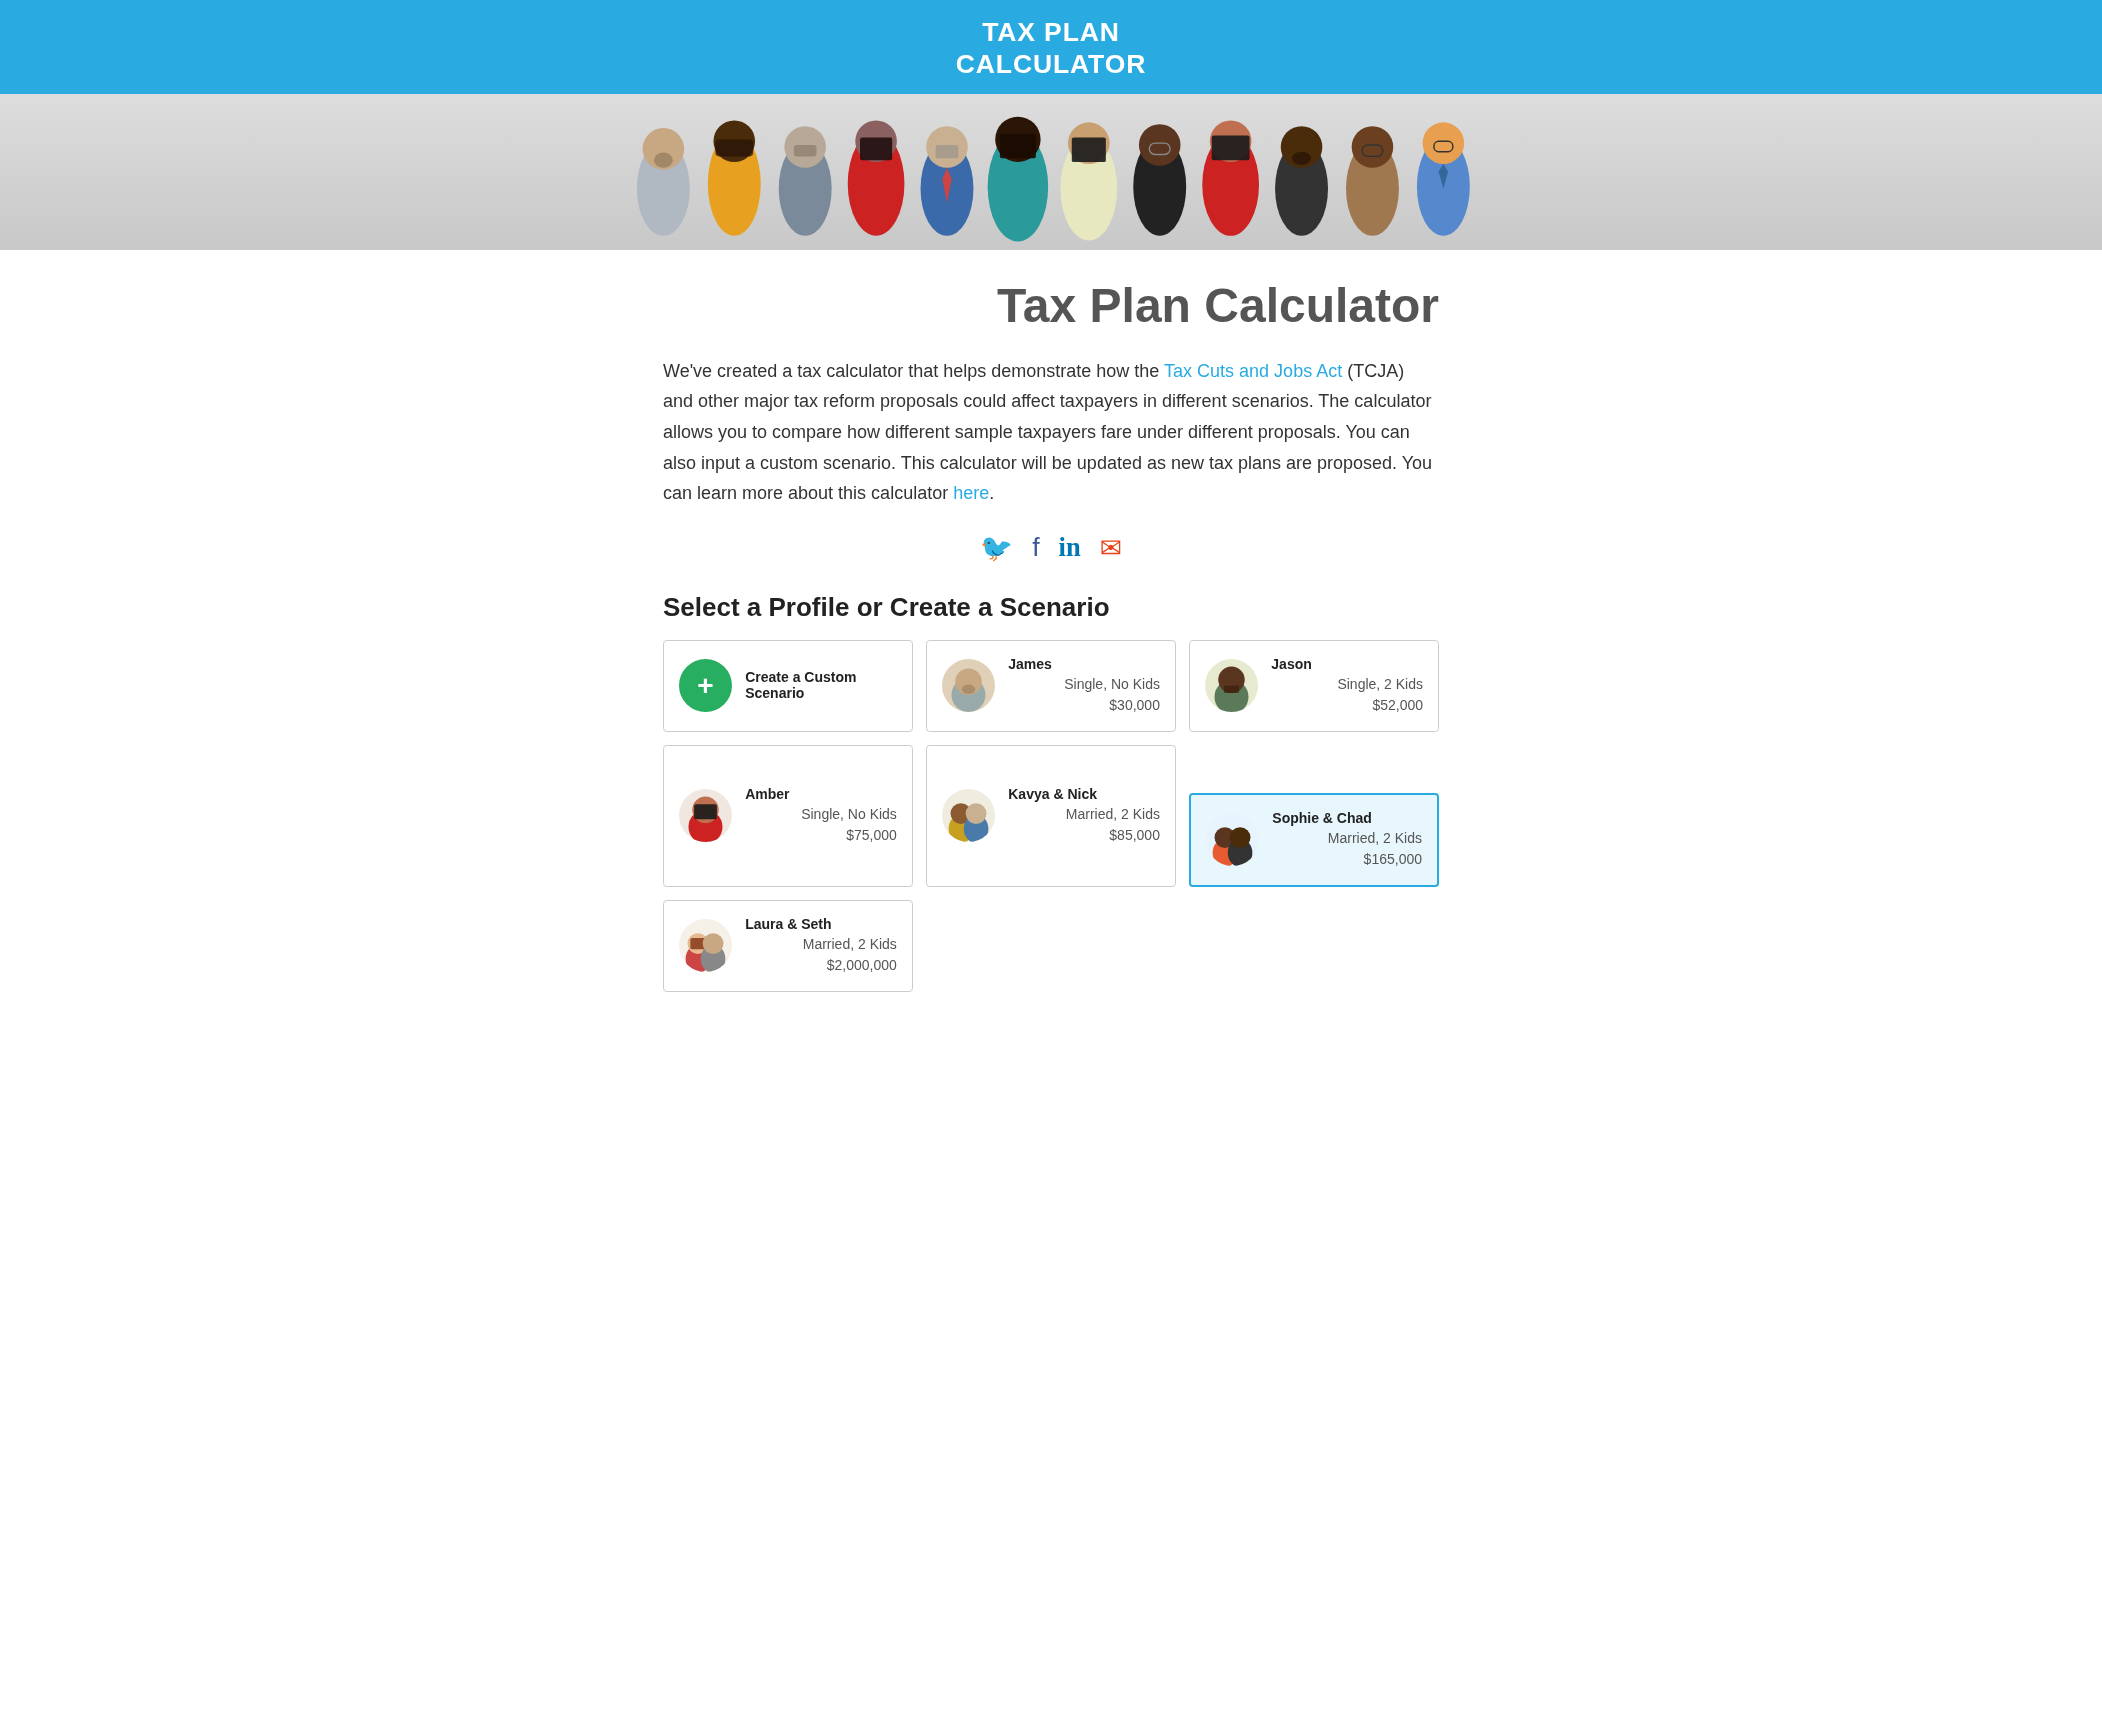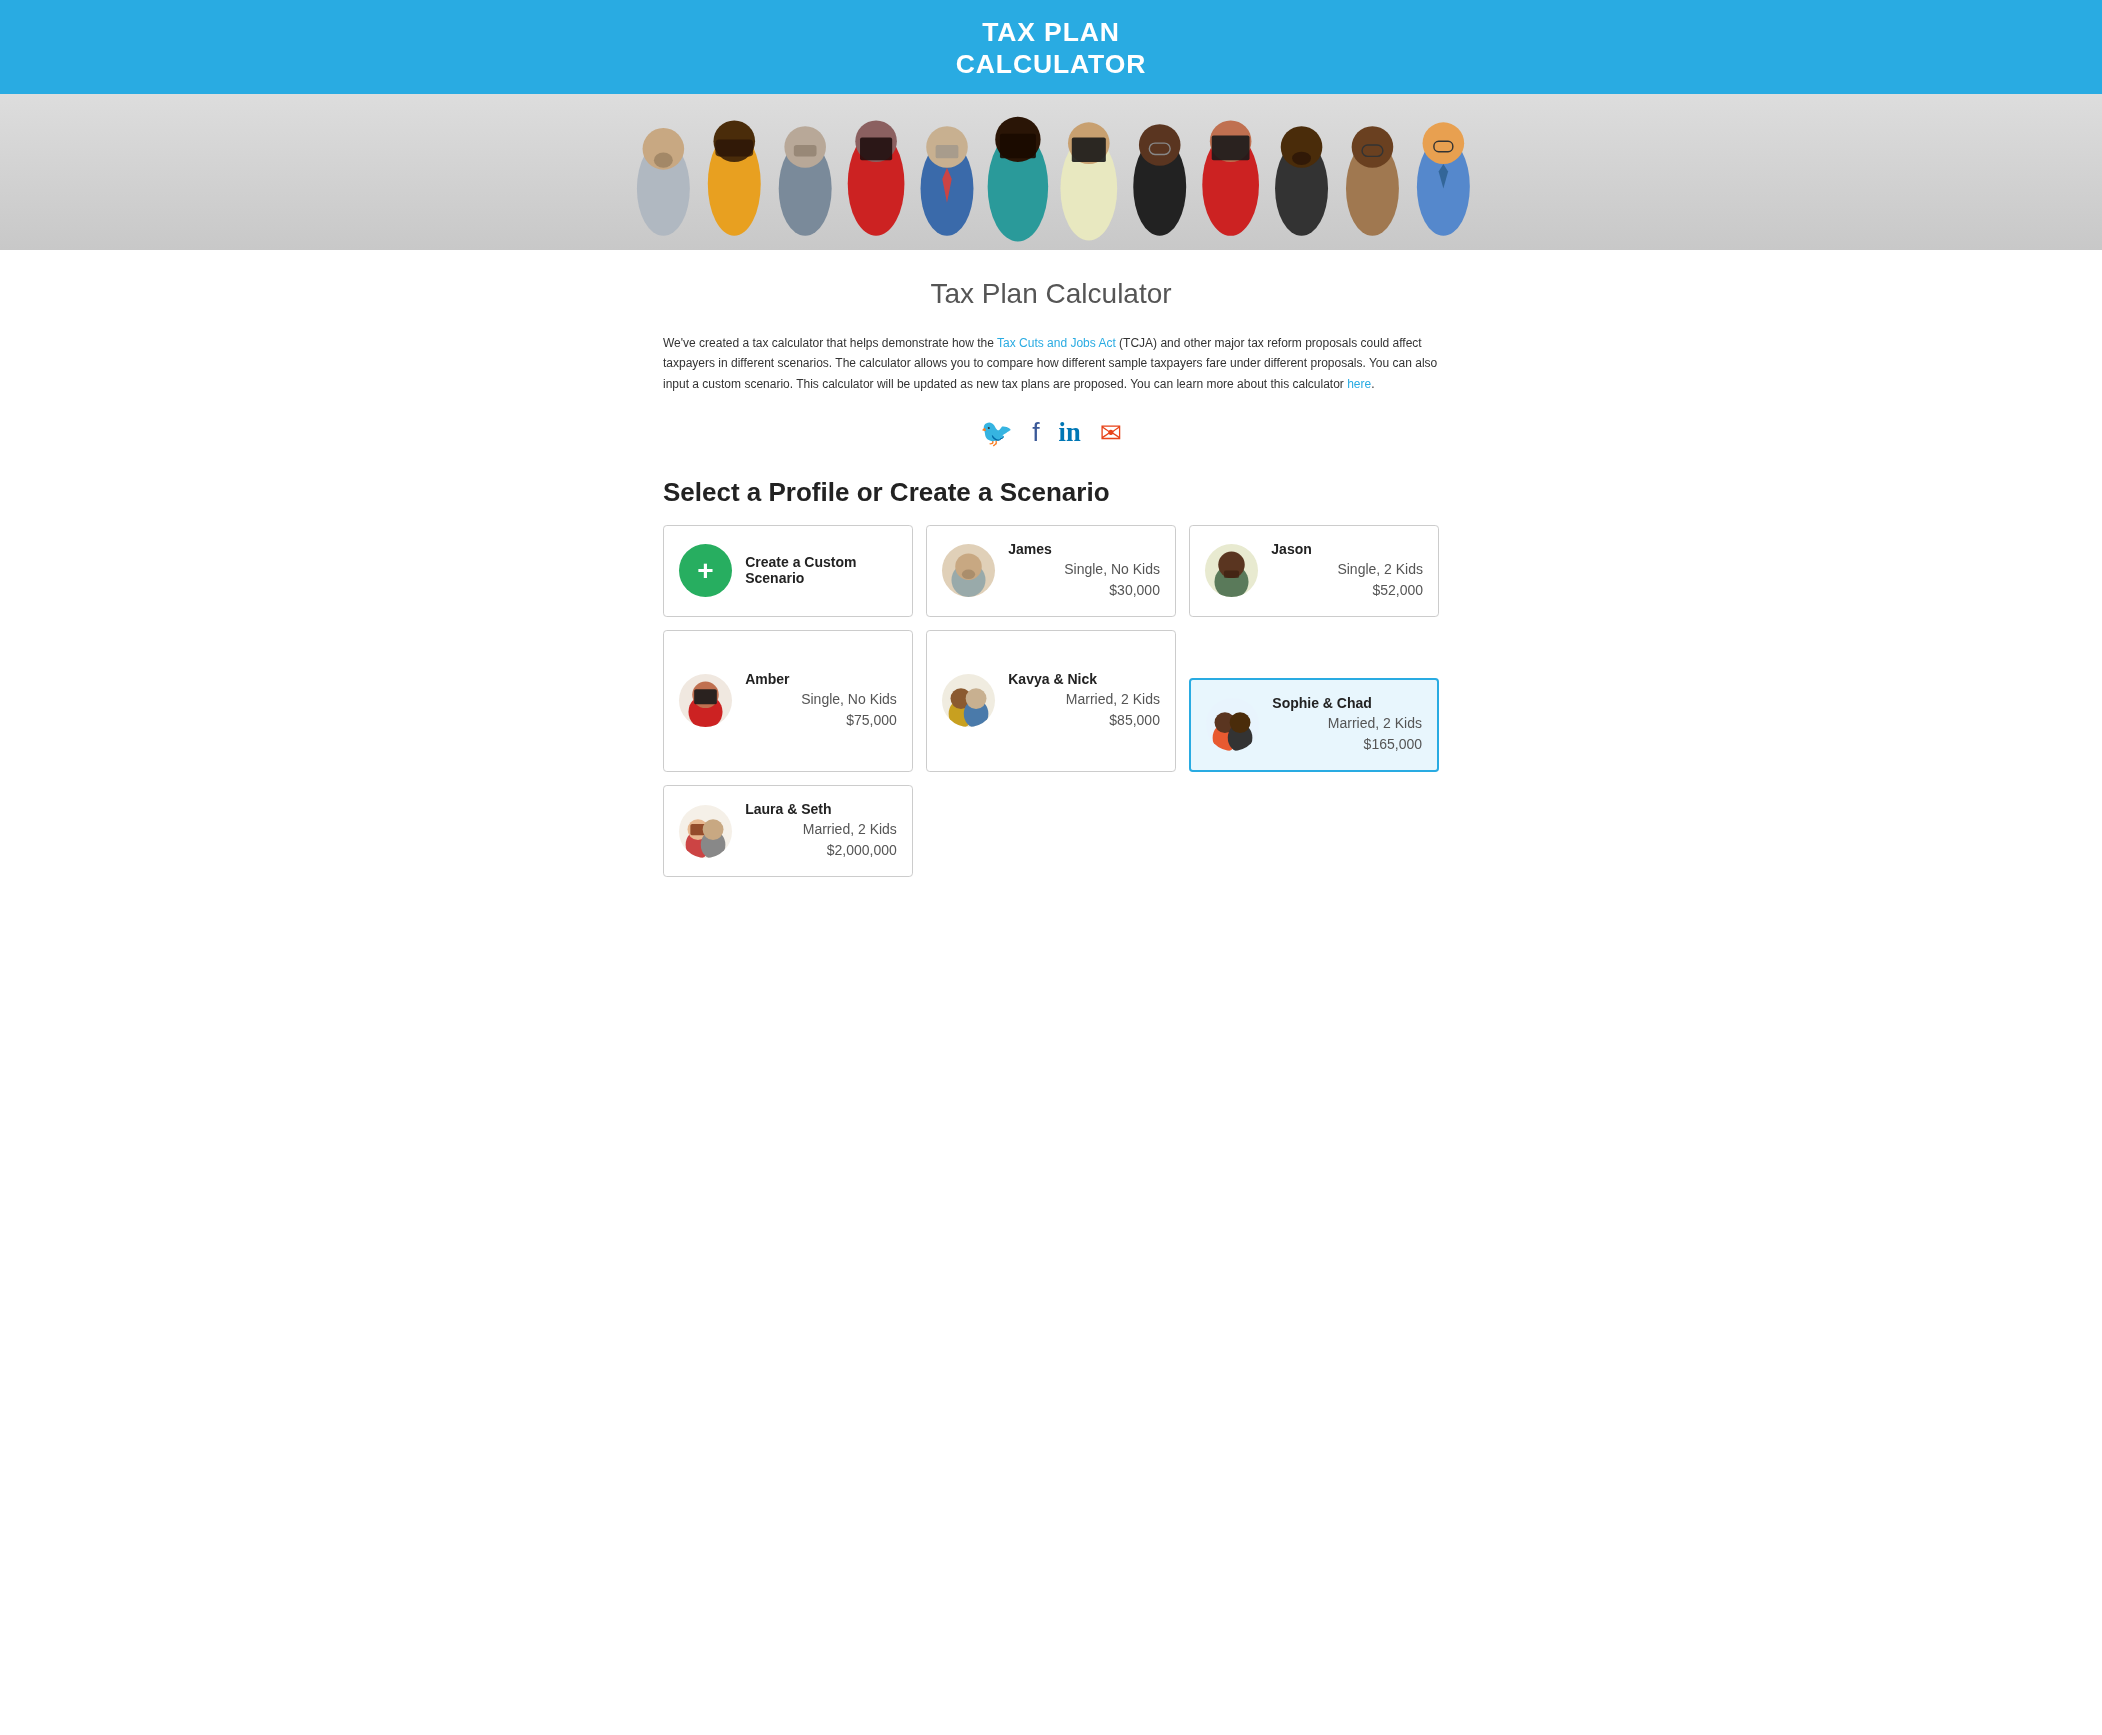--- a/index.html
+++ b/index.html
@@ -21,29 +21,29 @@
     }
 
     
     #main {
       max-width: 852px;
       margin: 0 auto;
       padding: 28px 38px 38px;
     }
 
     #page-title {
-      text-align: center;
-      font-size: 28px;
-      font-weight: 400;
+      text-align: right;
+      font-size: 48px;
+      font-weight: 700;
       color: #555;
       margin-bottom: 23px;
     }
 
     #description {
-      font-size: 12px;
+      font-size: 18px;
       color: #333;
       line-height: 1.7;
       margin-bottom: 23px;
     }
     #description a {
       color: #29abe2;
       text-decoration: none;
     }
 
     

